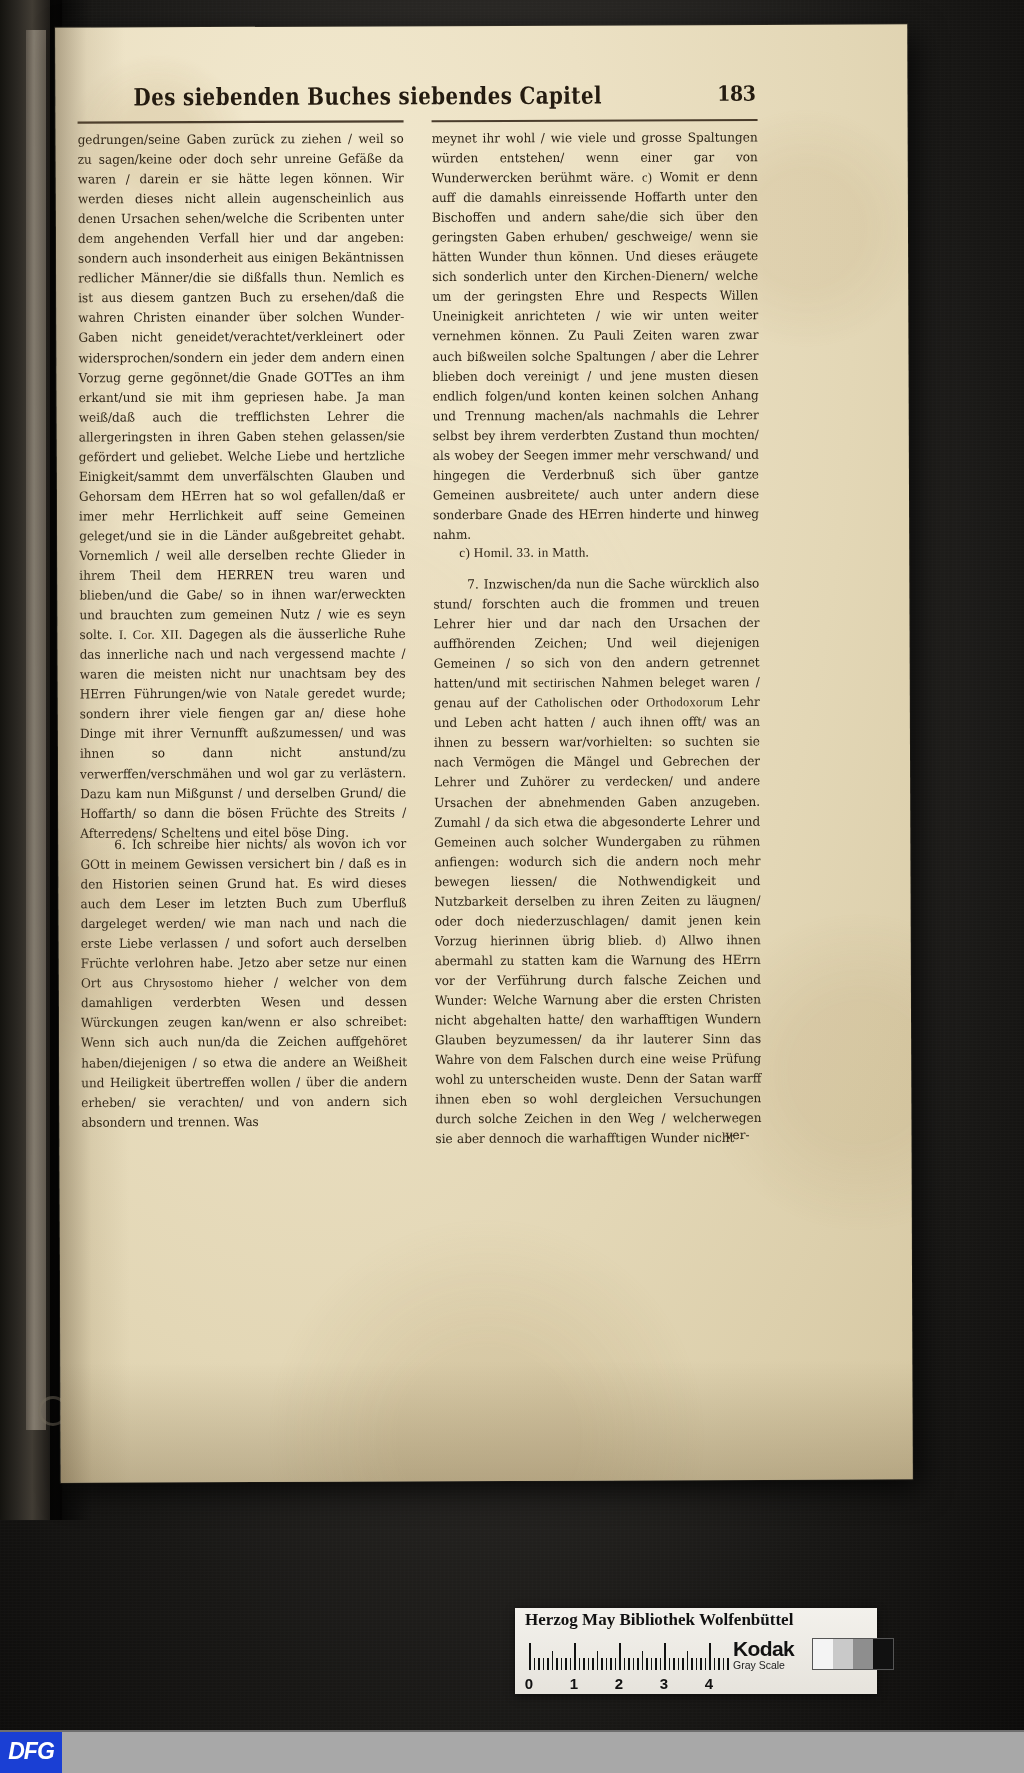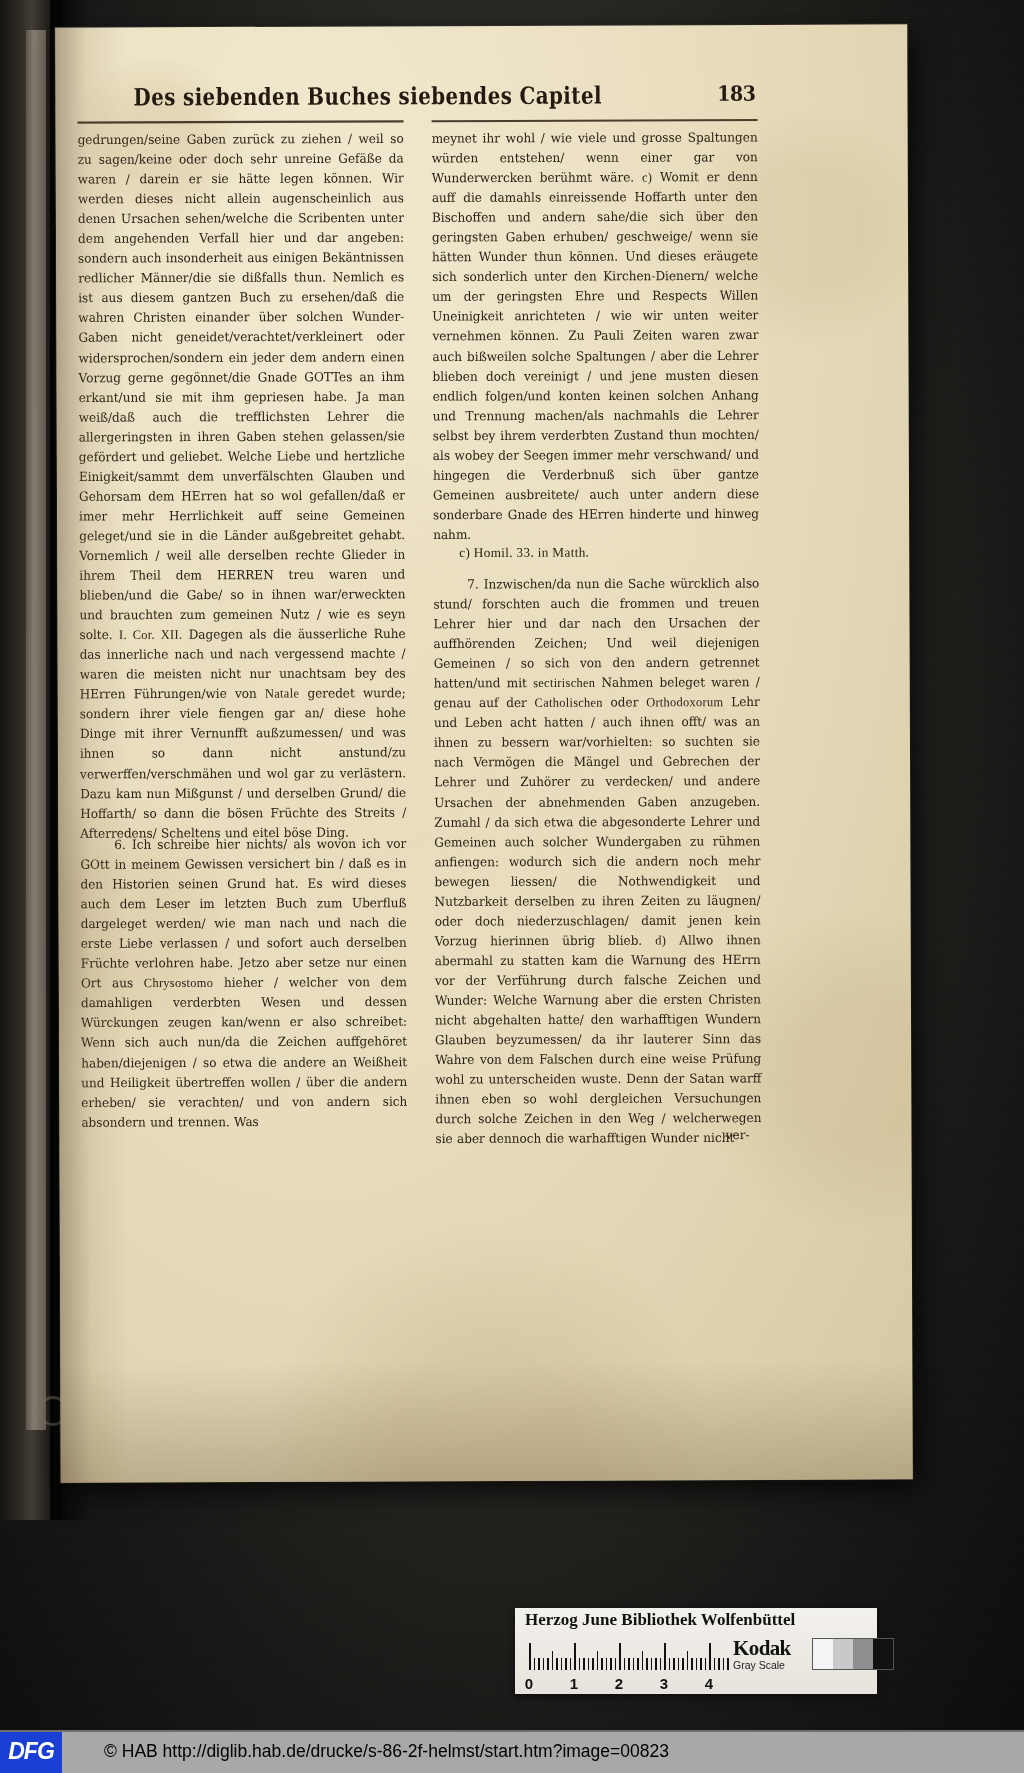--- a/index.html
+++ b/index.html
@@ -234,21 +234,21 @@
     font-size: 15px;
     color: #111;
     transform: translateX(-50%);
   }
   #kodak-mark {
     position: absolute;
     left: 218px; top: 30px;
     text-align: left;
   }
   #kodak-word {
-    font-family: Liberation Serif, serif;
+    font-family: Liberation Sans, sans-serif;
     font-weight: bold;
     font-size: 21px;
     letter-spacing: -.6px;
     color: #111;
     line-height: 21px;
   }
   #kodak-sub {
     font-family: Liberation Sans, sans-serif;
     font-size: 10.5px;
     color: #222;
@@ -344,21 +344,21 @@
       </div>
 
     </div>
   </div>
 
   <div id="leaf-left-curve"></div>
   <div id="leaf-bottom-shade"></div>
 </div>
 
 <div id="calibration-target">
-  <div id="cal-title">Herzog June Bibliothek Wolfenbüttel</div>
+  <div id="cal-title">Herzog May Bibliothek Wolfenbüttel</div>
   <div id="ruler">
       <div class="tick major" style="left: 6px;"></div>
       <div class="tick minor" style="left: 10.5px;"></div>
       <div class="tick minor" style="left: 15px;"></div>
       <div class="tick minor" style="left: 19.5px;"></div>
       <div class="tick minor" style="left: 24px;"></div>
       <div class="tick half" style="left: 28.5px;"></div>
       <div class="tick minor" style="left: 33px;"></div>
       <div class="tick minor" style="left: 37.5px;"></div>
       <div class="tick minor" style="left: 42px;"></div>
@@ -414,14 +414,13 @@
       <div class="gp" style="background: rgb(142, 142, 142);"></div>
       <div class="gp" style="background: rgb(17, 17, 17);"></div>
     </div>
 </div>
 
 <div id="footer-bar">
   <div id="footer-top-hairline"></div>
   <div id="dfg-logo">
     <span id="dfg-logo-text">DFG</span>
   </div>
-  <div id="footer-url">© HAB http://diglib.hab.de/drucke/s-86-2f-helmst/start.htm?image=00823</div>
 </div>
 
 </body></html>

